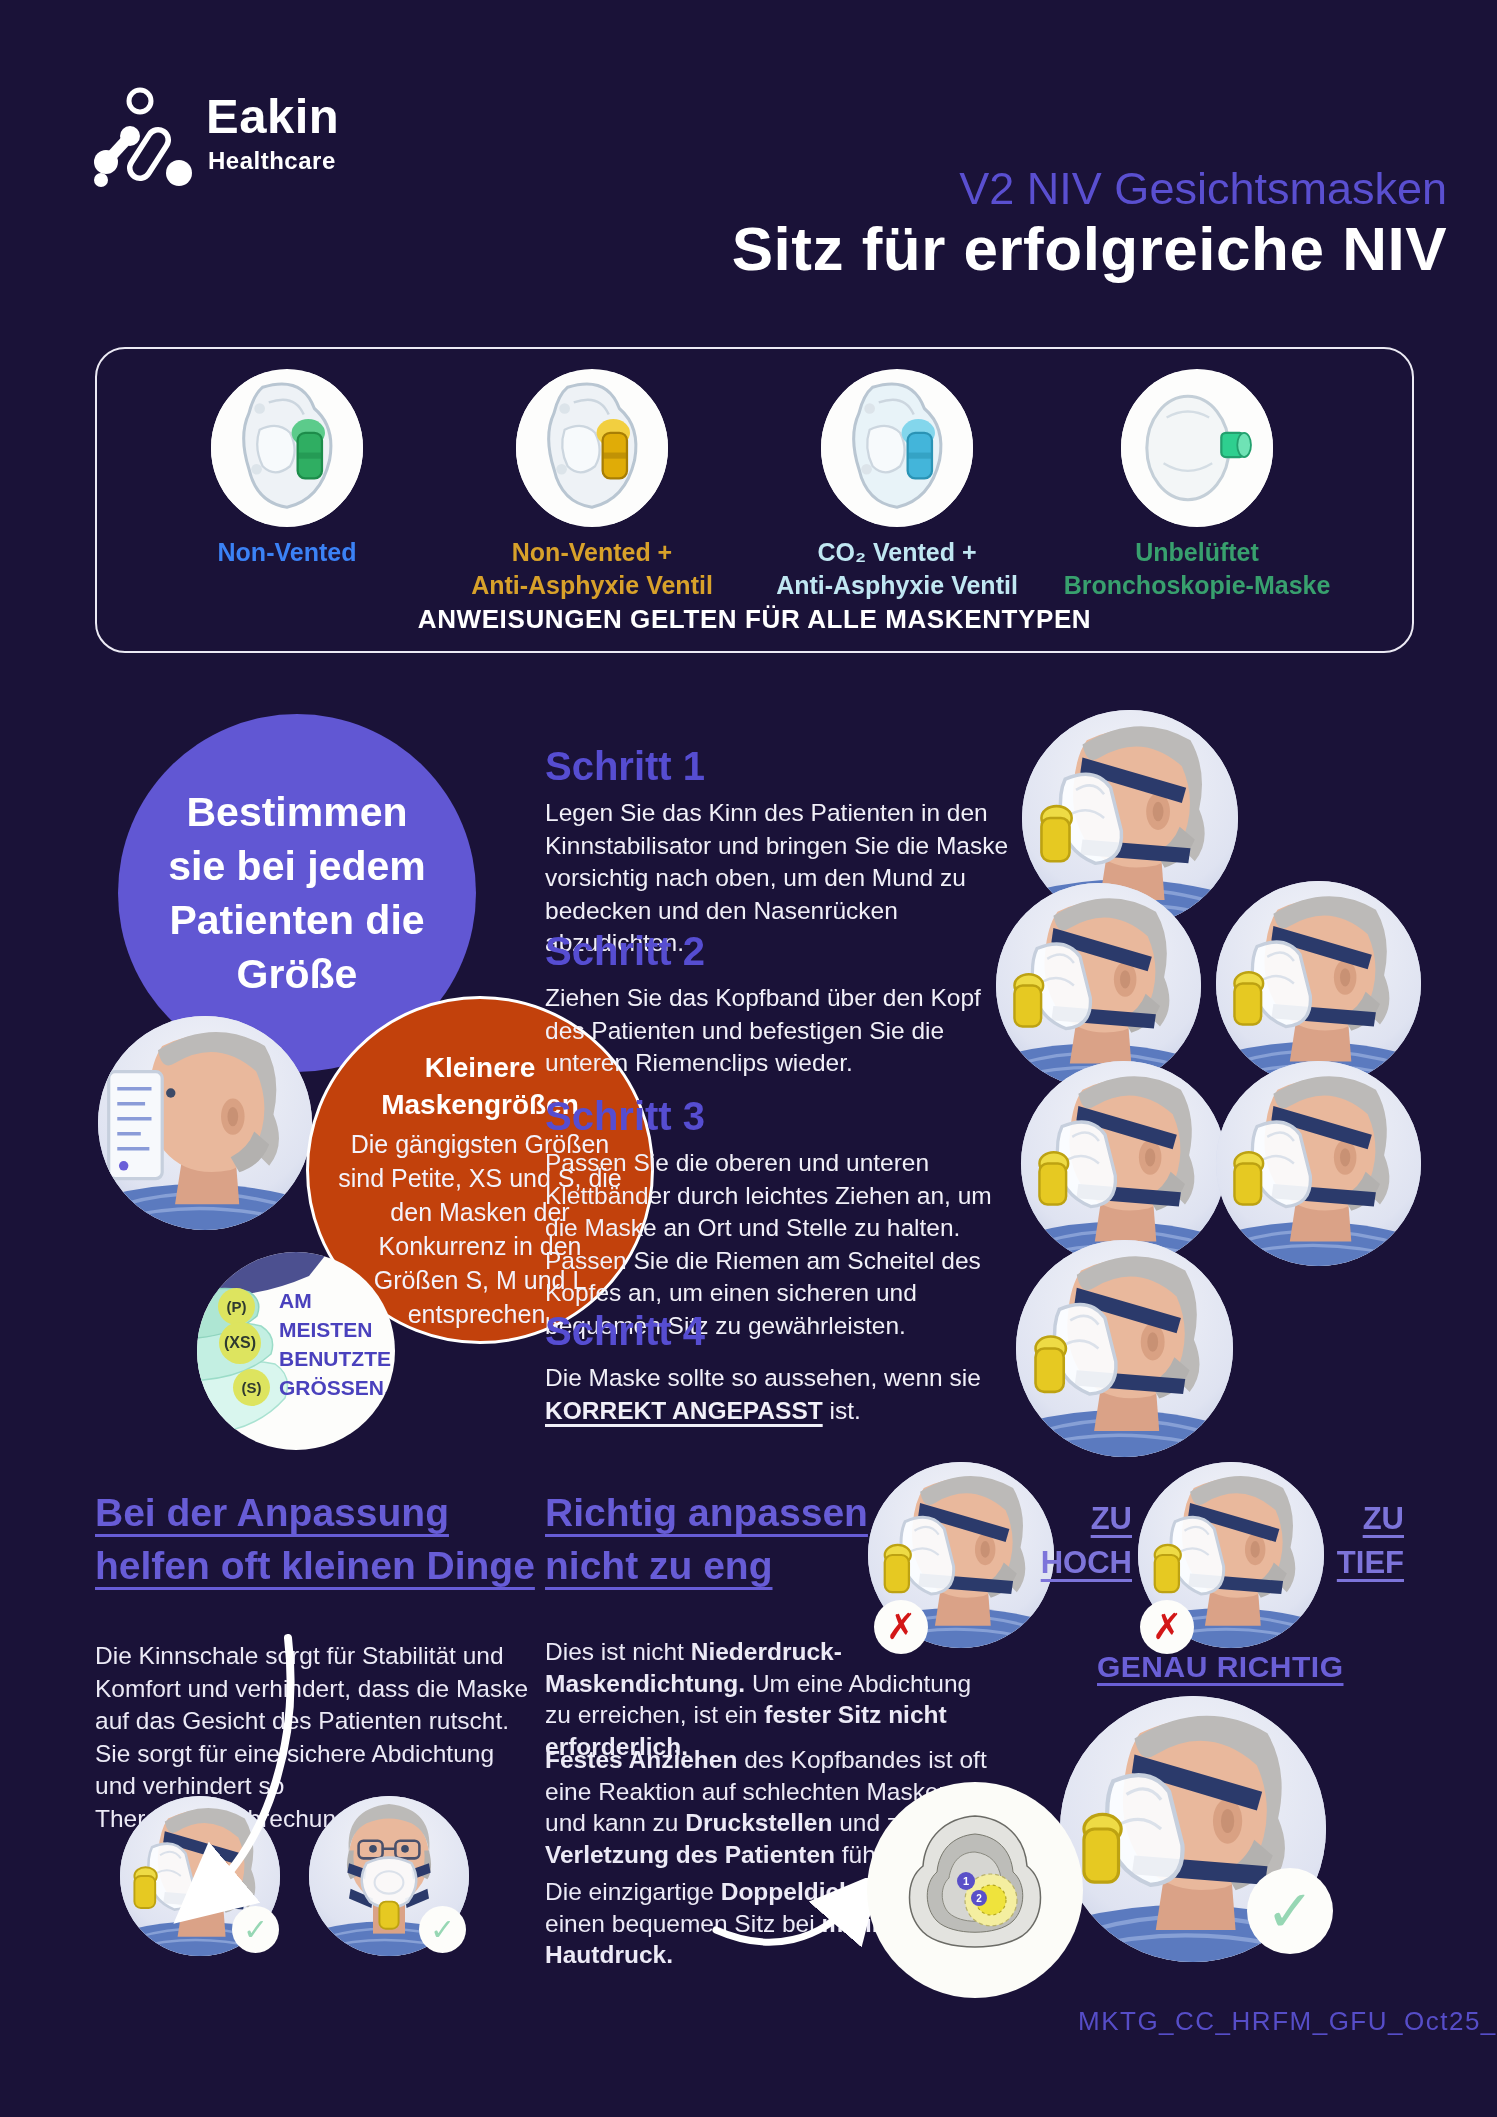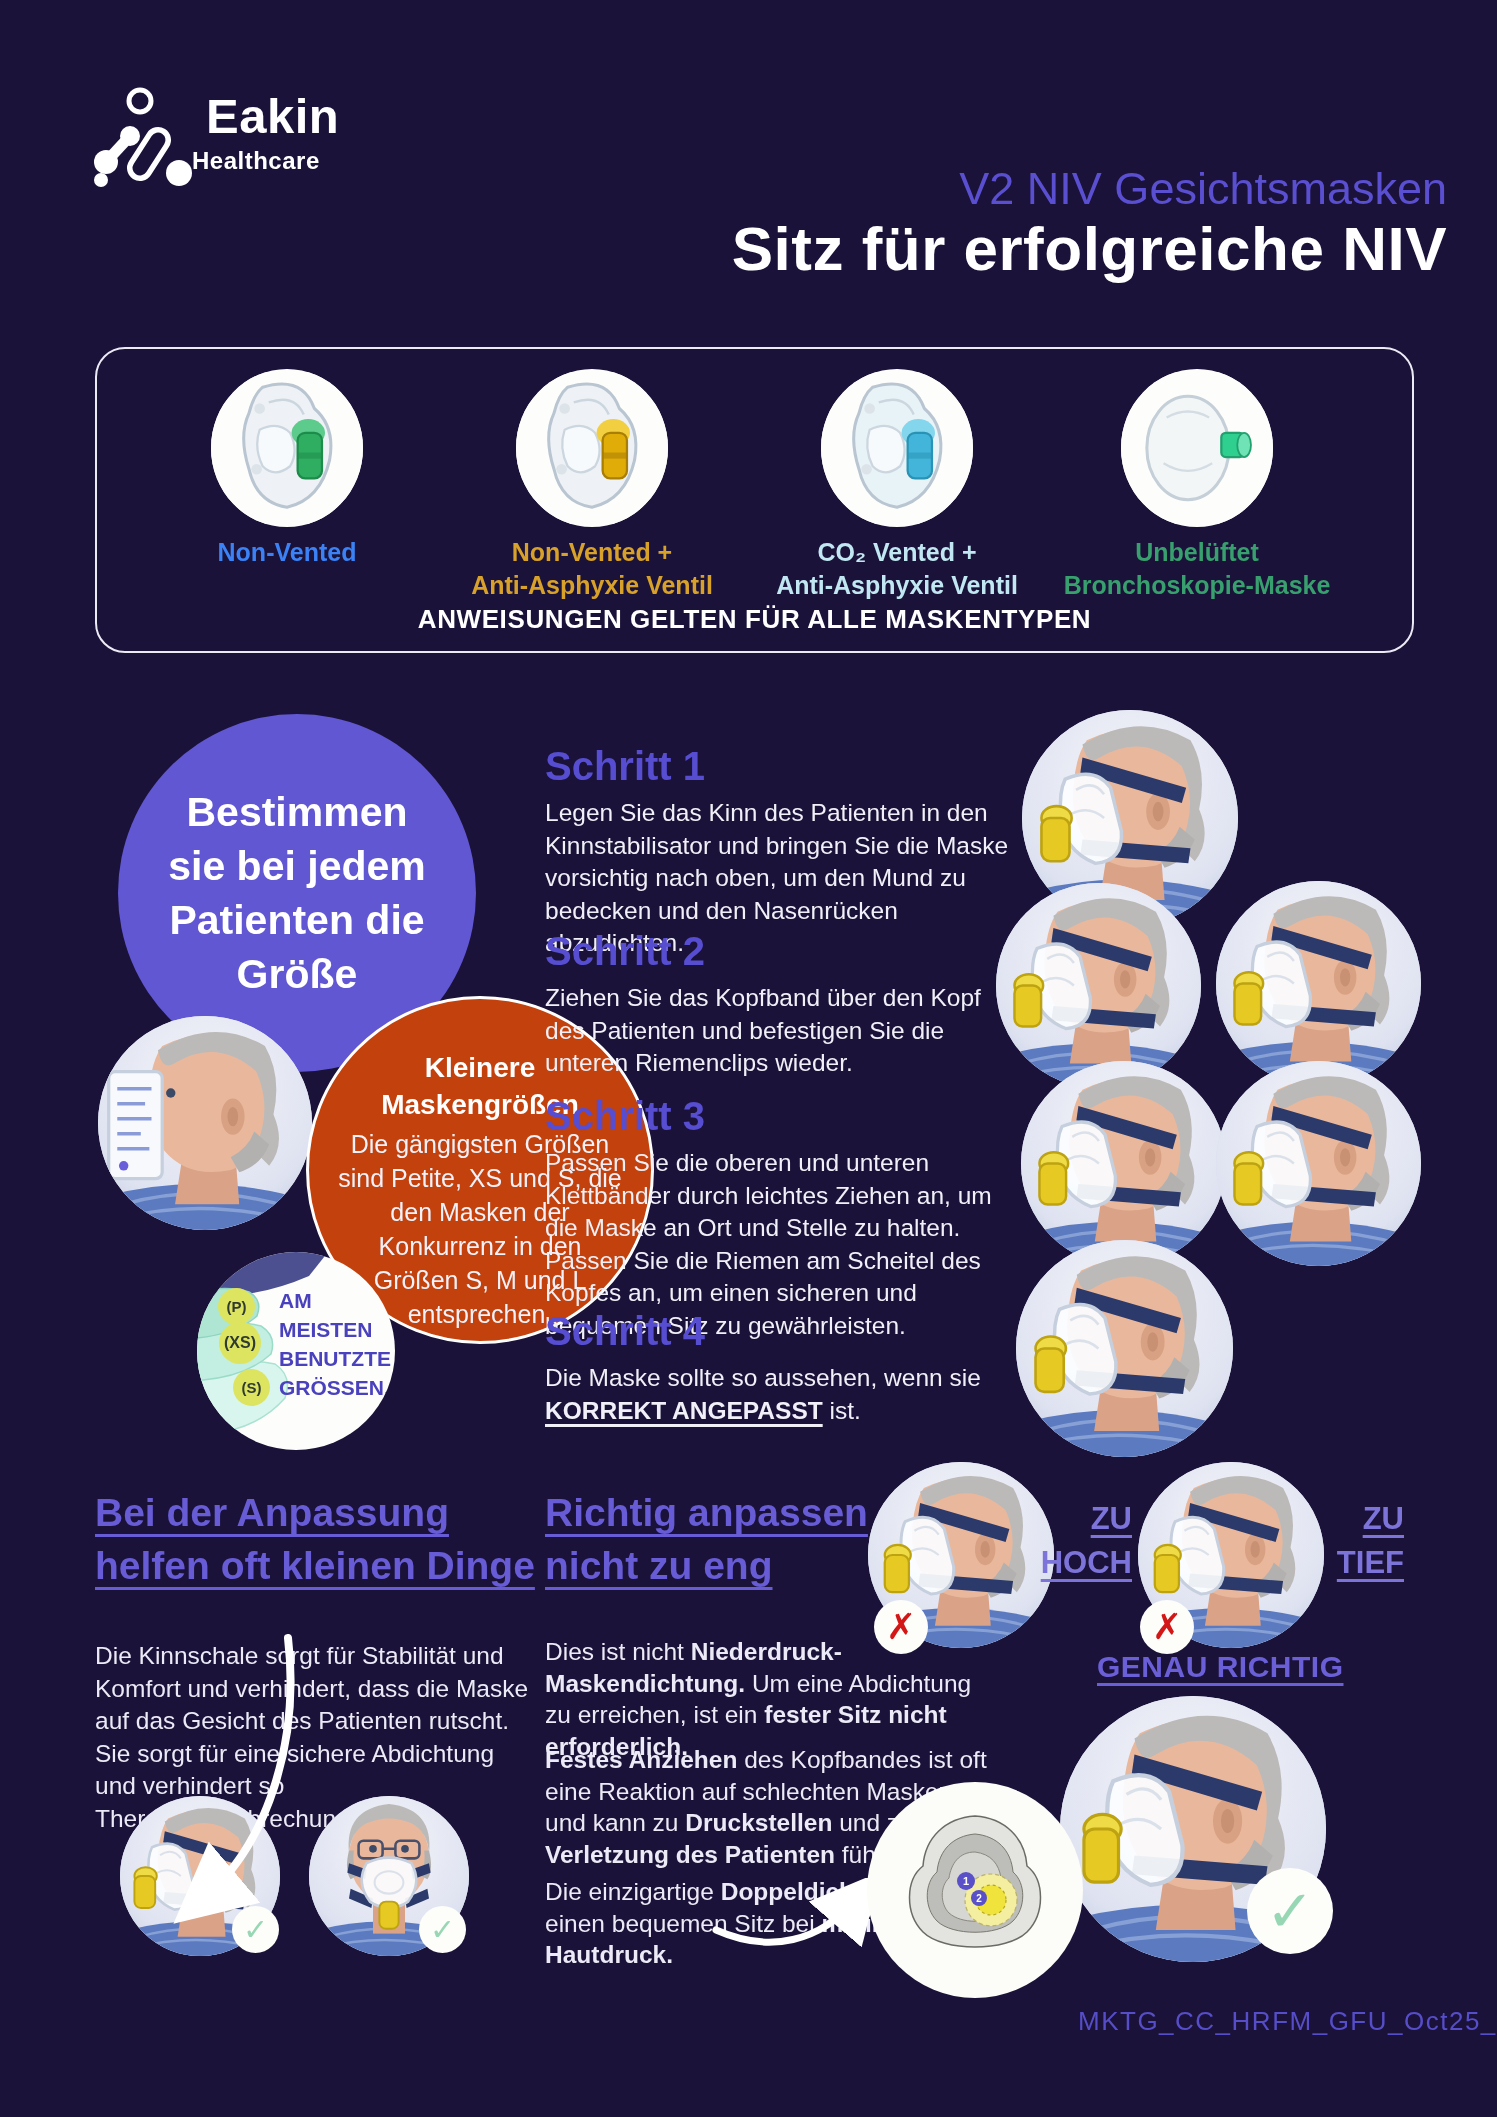--- a/index.html
+++ b/index.html
@@ -4,21 +4,21 @@
 <style>
   html,body{margin:0;padding:0;background:#0e0a24;}
   .poster{
     position:relative;width:1497px;height:2117px;background:#1a1238;overflow:hidden;
     font-family:"Liberation Sans","DejaVu Sans",sans-serif;color:#f1f0f8;
   }
   .abs{position:absolute;}
   
   .logo-icon{left:90px;top:86px;width:104px;height:104px;}
   .brand-name{left:206px;top:88px;font-size:49px;font-weight:700;color:#fff;letter-spacing:0.5px;}
-  .brand-sub{left:192px;top:147px;font-size:24px;font-weight:700;color:#fff;letter-spacing:0.5px;}
+  .brand-sub{left:208px;top:147px;font-size:24px;font-weight:700;color:#fff;letter-spacing:0.5px;}
   .hdr-sub{right:50px;top:163px;font-size:45px;font-weight:500;color:#5a4fd0;text-align:right;}
   .hdr-title{right:50px;top:213px;font-size:62px;font-weight:700;color:#ffffff;text-align:right;letter-spacing:0.5px;}
   
   .panel{left:95px;top:347px;width:1315px;height:302px;border:2px solid #eceaf4;border-radius:30px;}
   .mask-card{position:absolute;top:20px;width:300px;text-align:center;}
   .mask-oval{width:152px;height:158px;margin:0 auto;border-radius:50%;background:#fdfdfc;overflow:hidden;}
   .mask-oval svg{display:block;width:100%;height:100%;}
   .mask-label{margin-top:9px;font-size:25px;font-weight:700;line-height:33px;}
   .panel-note{position:absolute;left:0;right:0;bottom:16px;text-align:center;font-size:26px;font-weight:700;color:#fff;letter-spacing:0.6px;}
   

